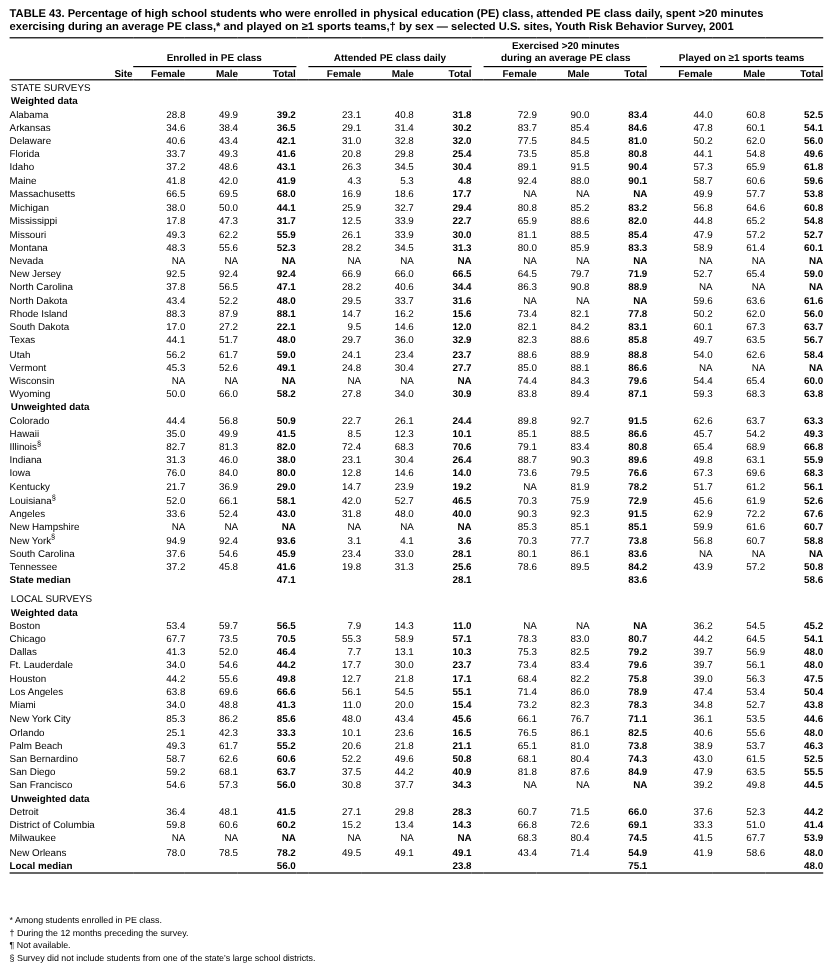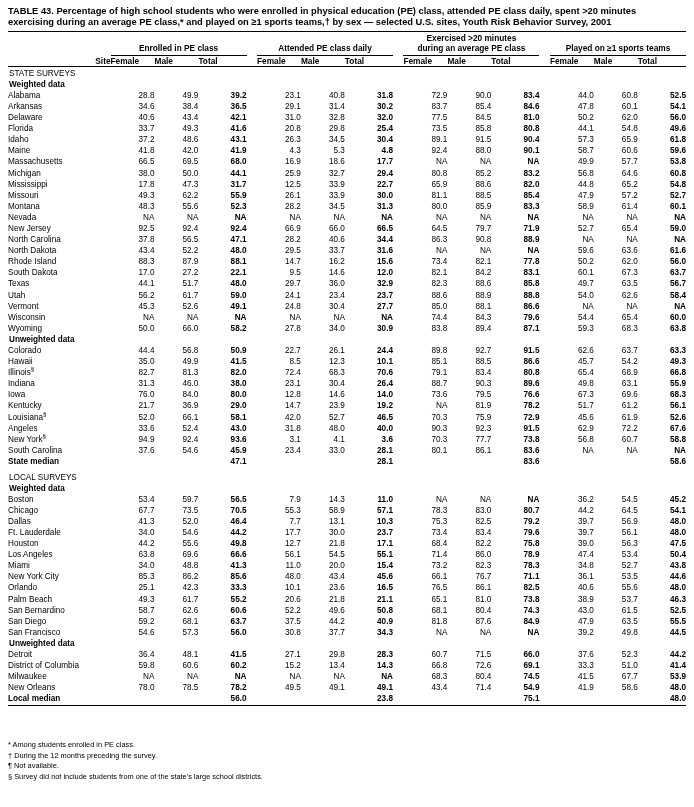--- a/index.html
+++ b/index.html
@@ -49,21 +49,21 @@
   }
   .hdr-group .rule {
     display: block;
     border-bottom: 1px solid #000;
     height: 1px;
     margin-top: 1px;
   }
   .hdr-sub td {
     font-weight: bold;
     font-size: 8.3px;
-    text-align: left;
+    text-align: right;
     padding-bottom: 2px;
   }
   .hdr-sub td.site {
     text-align: right;
     padding-left: 1px;
   }
   .rule-top td {
     border-top: 1.4px solid #000;
     height: 1px;
     padding: 0;
@@ -770,20 +770,38 @@
           <td class="gap"></td>
           <td class="num">90.3</td>
           <td class="num">92.3</td>
           <td class="tot">91.5</td>
           <td class="gap"></td>
           <td class="num">62.9</td>
           <td class="num">72.2</td>
           <td class="tot">67.6</td>
         </tr>
         <tr class="data">
+          <td class="site">New Hampshire</td>
+          <td class="num">NA</td>
+          <td class="num">NA</td>
+          <td class="tot">NA</td>
+          <td class="gap"></td>
+          <td class="num">NA</td>
+          <td class="num">NA</td>
+          <td class="tot">NA</td>
+          <td class="gap"></td>
+          <td class="num">85.3</td>
+          <td class="num">85.1</td>
+          <td class="tot">85.1</td>
+          <td class="gap"></td>
+          <td class="num">59.9</td>
+          <td class="num">61.6</td>
+          <td class="tot">60.7</td>
+        </tr>
+        <tr class="data">
           <td class="site">New York<sup>§</sup></td>
           <td class="num">94.9</td>
           <td class="num">92.4</td>
           <td class="tot">93.6</td>
           <td class="gap"></td>
           <td class="num">3.1</td>
           <td class="num">4.1</td>
           <td class="tot">3.6</td>
           <td class="gap"></td>
           <td class="num">70.3</td>
@@ -804,20 +822,38 @@
           <td class="num">33.0</td>
           <td class="tot">28.1</td>
           <td class="gap"></td>
           <td class="num">80.1</td>
           <td class="num">86.1</td>
           <td class="tot">83.6</td>
           <td class="gap"></td>
           <td class="num">NA</td>
           <td class="num">NA</td>
           <td class="tot">NA</td>
+        </tr>
+        <tr class="data">
+          <td class="site">Tennessee</td>
+          <td class="num">37.2</td>
+          <td class="num">45.8</td>
+          <td class="tot">41.6</td>
+          <td class="gap"></td>
+          <td class="num">19.8</td>
+          <td class="num">31.3</td>
+          <td class="tot">25.6</td>
+          <td class="gap"></td>
+          <td class="num">78.6</td>
+          <td class="num">89.5</td>
+          <td class="tot">84.2</td>
+          <td class="gap"></td>
+          <td class="num">43.9</td>
+          <td class="num">57.2</td>
+          <td class="tot">50.8</td>
         </tr>
         <tr class="data median">
           <td class="site">State median</td>
           <td class="num"></td>
           <td class="num"></td>
           <td class="tot">47.1</td>
           <td class="gap"></td>
           <td class="num"></td>
           <td class="num"></td>
           <td class="tot">28.1</td>

